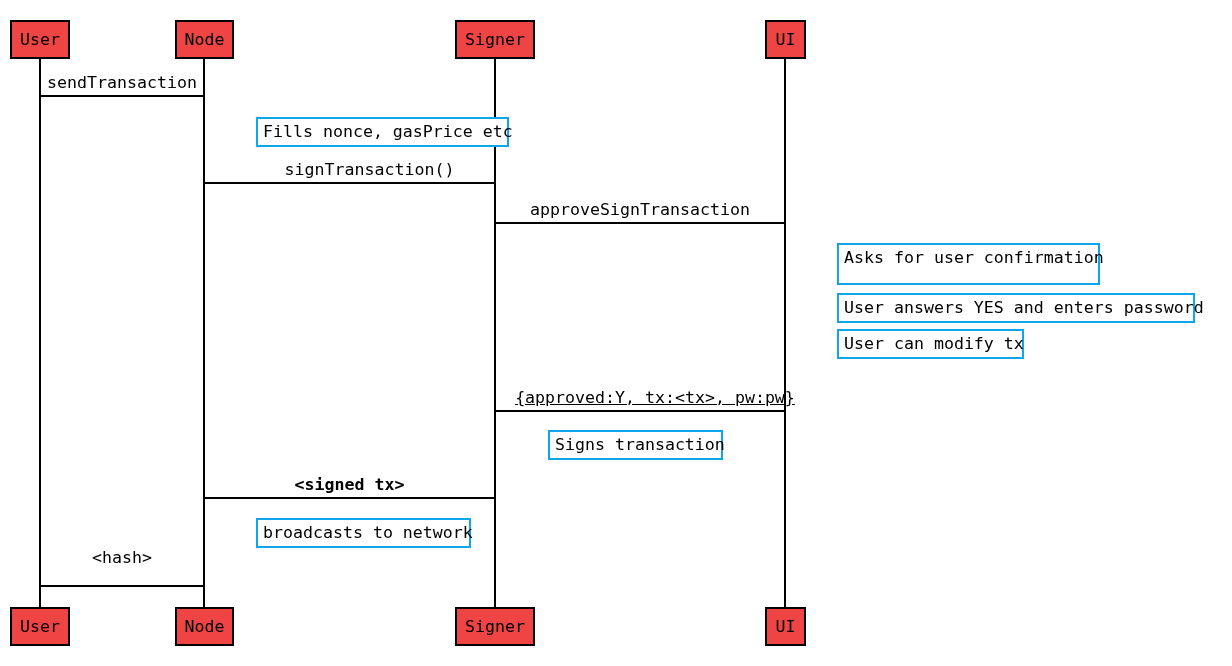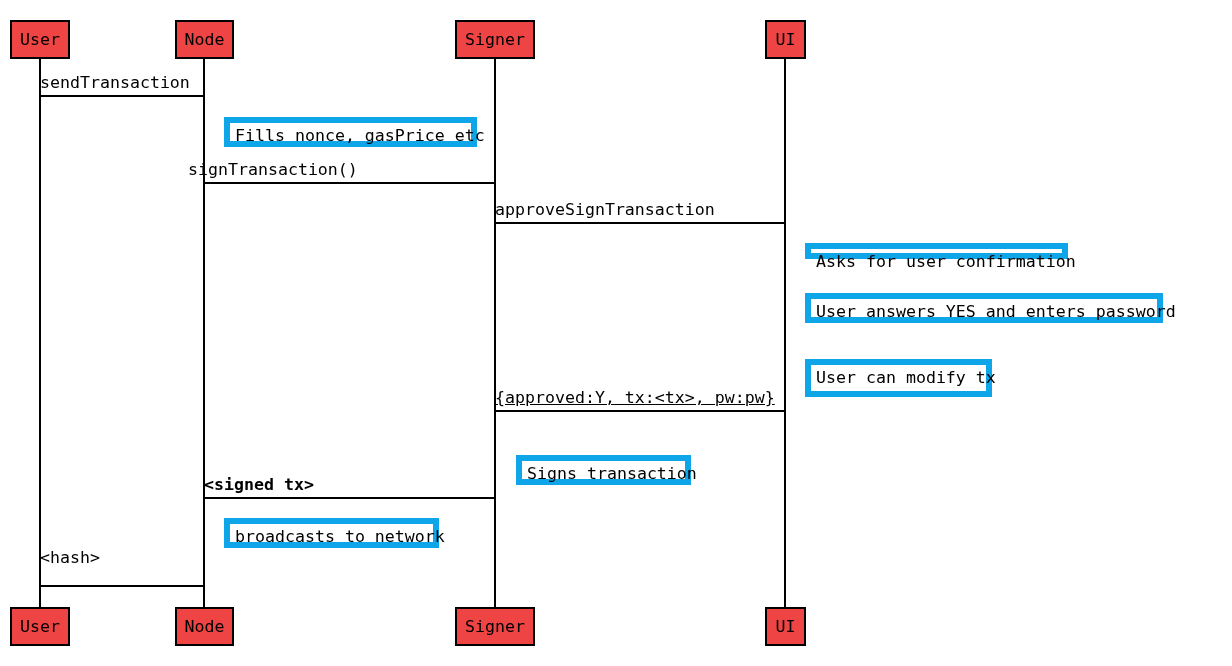--- a/index.html
+++ b/index.html
@@ -37,67 +37,69 @@
   }
   .msg-line {
     position: absolute;
     height: 2px;
     background: #000000;
     z-index: 2;
   }
   .msg-label {
     position: absolute;
     height: 18px;
+    text-align: center;
     white-space: nowrap;
     z-index: 2;
     background: transparent;
   }
   .note {
     position: absolute;
     height: 30px;
-    border: 6px solid #0ea5e9;
+    border: 2px solid #0ea5e9;
     background: #ffffff;
     box-sizing: border-box;
     line-height: 26px;
     padding-left: 5px;
     white-space: nowrap;
     overflow: visible;
     z-index: 4;
+    margin-left: 32px;
   }
 </style>
 </head>
 <body>
 
 <div class="canvas">
   <div>
       <div class="lifeline" style="left: 39px; top: 59px; height: 548px;"></div>
       <div class="lifeline" style="left: 203px; top: 59px; height: 548px;"></div>
       <div class="lifeline" style="left: 494px; top: 59px; height: 548px;"></div>
       <div class="lifeline" style="left: 784px; top: 59px; height: 548px;"></div>
     </div>
   <div>
       <div class="msg-line" style="left: 40px; top: 95px; width: 164px;"></div>
       <div class="msg-label" style="left: 40px; top: 73px; width: 164px;">sendTransaction</div>
       <div class="msg-line" style="left: 204px; top: 182px; width: 291px;"></div>
-      <div class="msg-label" style="left: 188px; top: 160px; width: 317px;">signTransaction()</div>
+      <div class="msg-label" style="left: 211px; top: 160px; width: 317px;">signTransaction()</div>
       <div class="msg-line" style="left: 495px; top: 222px; width: 290px;"></div>
       <div class="msg-label" style="left: 495px; top: 200px; width: 290px;">approveSignTransaction</div>
       <div class="msg-line" style="left: 495px; top: 410px; width: 290px;"></div>
       <div class="msg-label" style="left: 495px; top: 388px; width: 320px; text-decoration: underline;">{approved:Y, tx:&lt;tx&gt;, pw:pw}</div>
       <div class="msg-line" style="left: 204px; top: 497px; width: 291px;"></div>
       <div class="msg-label" style="left: 204px; top: 475px; width: 291px; font-weight: bold;">&lt;signed tx&gt;</div>
       <div class="msg-line" style="left: 40px; top: 585px; width: 164px;"></div>
       <div class="msg-label" style="left: 40px; top: 548px; width: 164px;">&lt;hash&gt;</div>
     </div>
   <div>
       <div class="note" style="left: 224px; top: 117px; width: 253px; height: 30px;">Fills nonce, gasPrice etc</div>
-      <div class="note" style="left: 805px; top: 243px; width: 263px; height: 16px;">Asks for user confirmation</div>
+      <div class="note" style="left: 805px; top: 243px; width: 263px; height: 42px;">Asks for user confirmation</div>
       <div class="note" style="left: 805px; top: 293px; width: 358px; height: 30px;">User answers YES and enters password</div>
-      <div class="note" style="left: 805px; top: 359px; width: 187px; height: 38px; text-align: right;">User can modify tx</div>
-      <div class="note" style="left: 516px; top: 455px; width: 175px; height: 30px;">Signs transaction</div>
+      <div class="note" style="left: 805px; top: 329px; width: 187px; height: 30px; text-align: right;">User can modify tx</div>
+      <div class="note" style="left: 516px; top: 430px; width: 175px; height: 30px;">Signs transaction</div>
       <div class="note" style="left: 224px; top: 518px; width: 215px; height: 30px;">broadcasts to network</div>
     </div>
   <div>
       <div class="actor" style="left: 10px; top: 20px; width: 60px; height: 39px;">User</div>
       <div class="actor" style="left: 10px; top: 607px; width: 60px; height: 39px;">User</div>
       <div class="actor" style="left: 175px; top: 20px; width: 59px; height: 39px;">Node</div>
       <div class="actor" style="left: 175px; top: 607px; width: 59px; height: 39px;">Node</div>
       <div class="actor" style="left: 455px; top: 20px; width: 80px; height: 39px;">Signer</div>
       <div class="actor" style="left: 455px; top: 607px; width: 80px; height: 39px;">Signer</div>
       <div class="actor" style="left: 765px; top: 20px; width: 41px; height: 39px;">UI</div>

